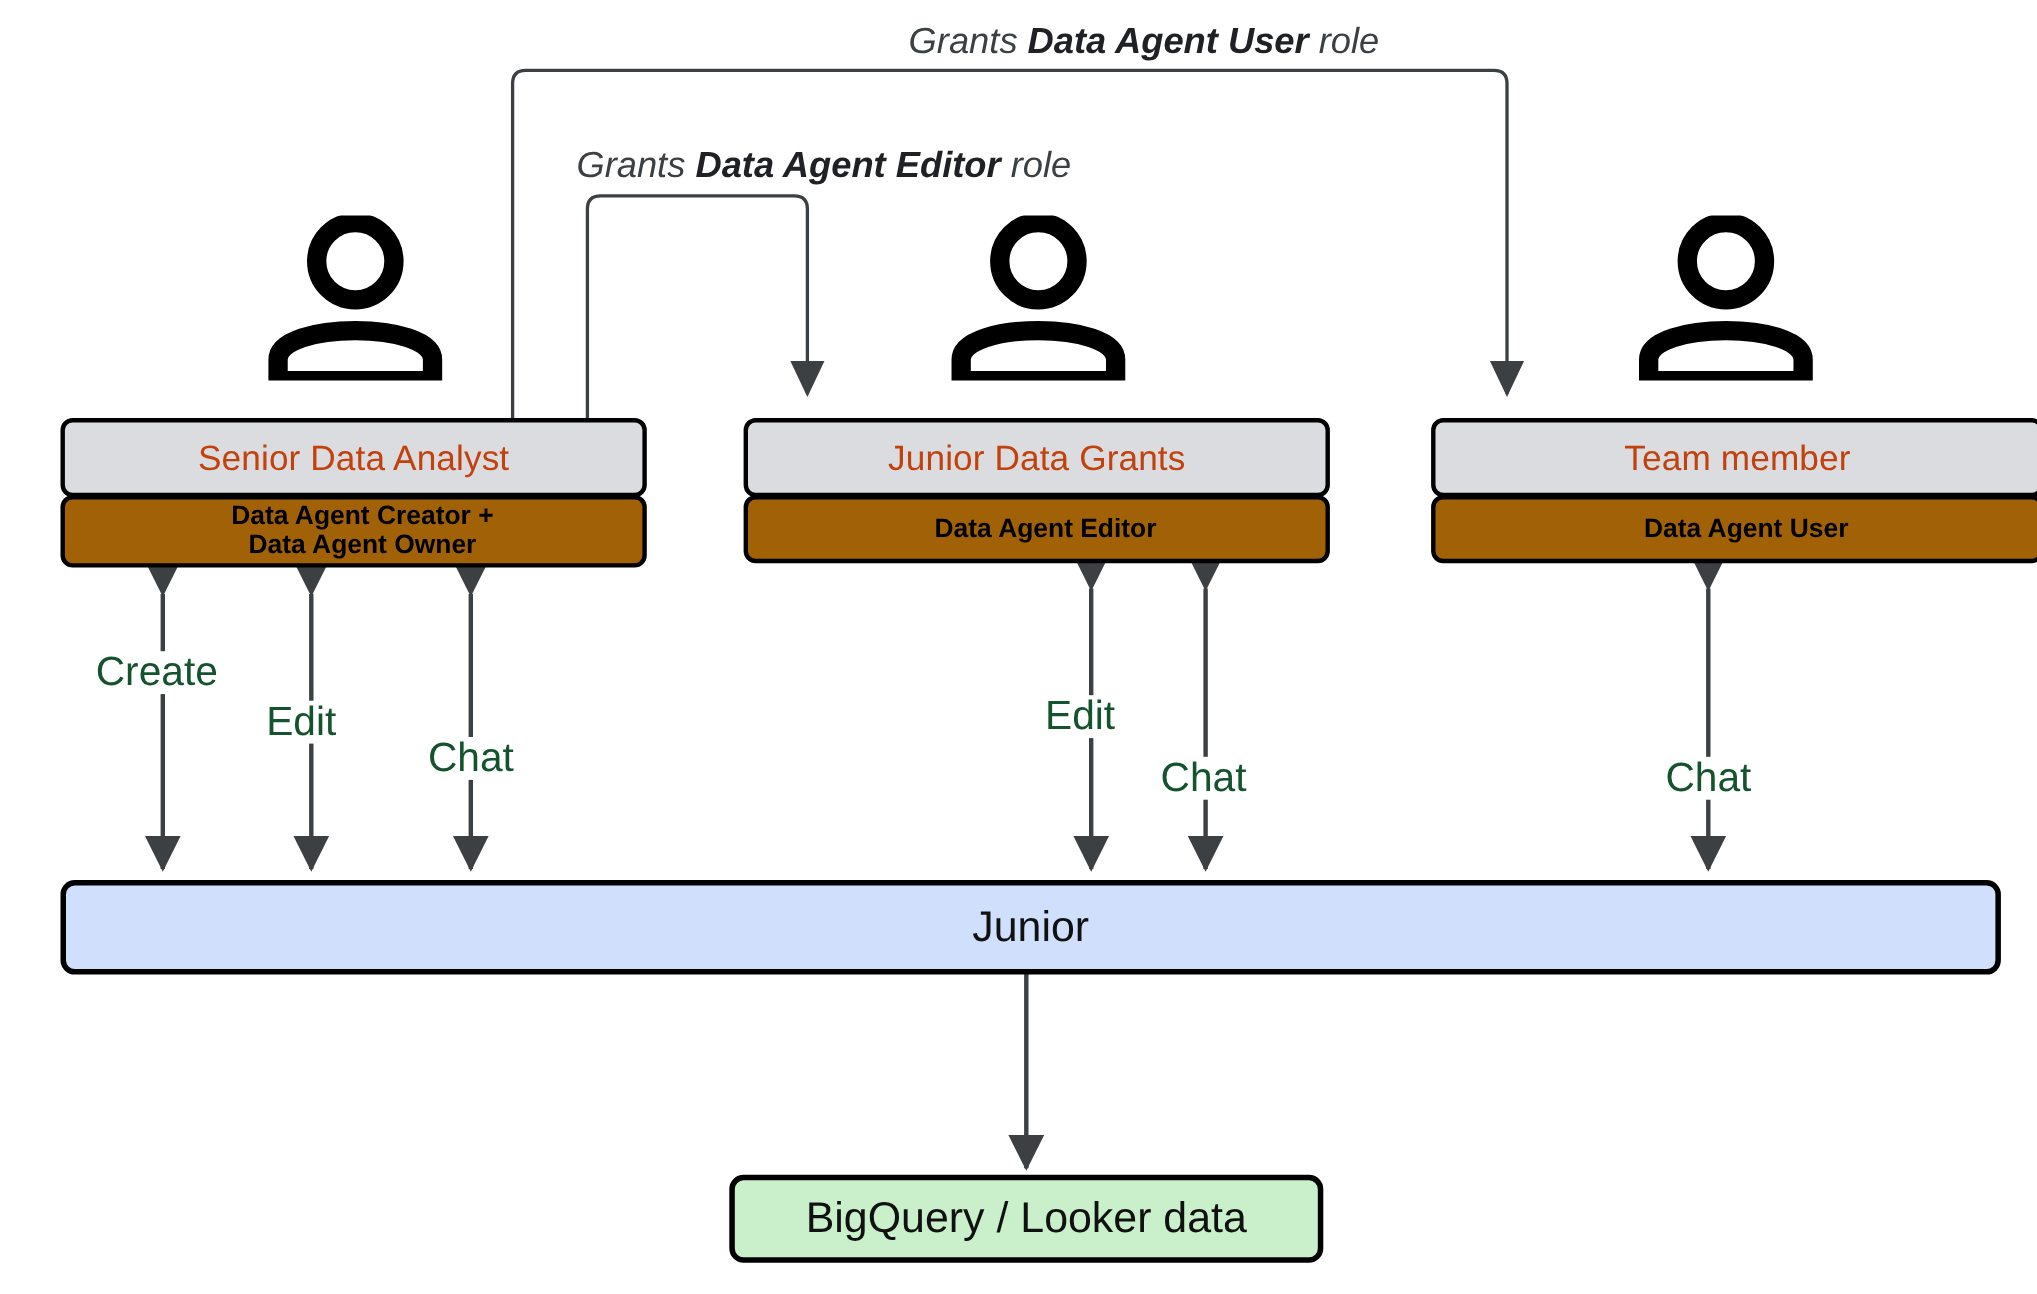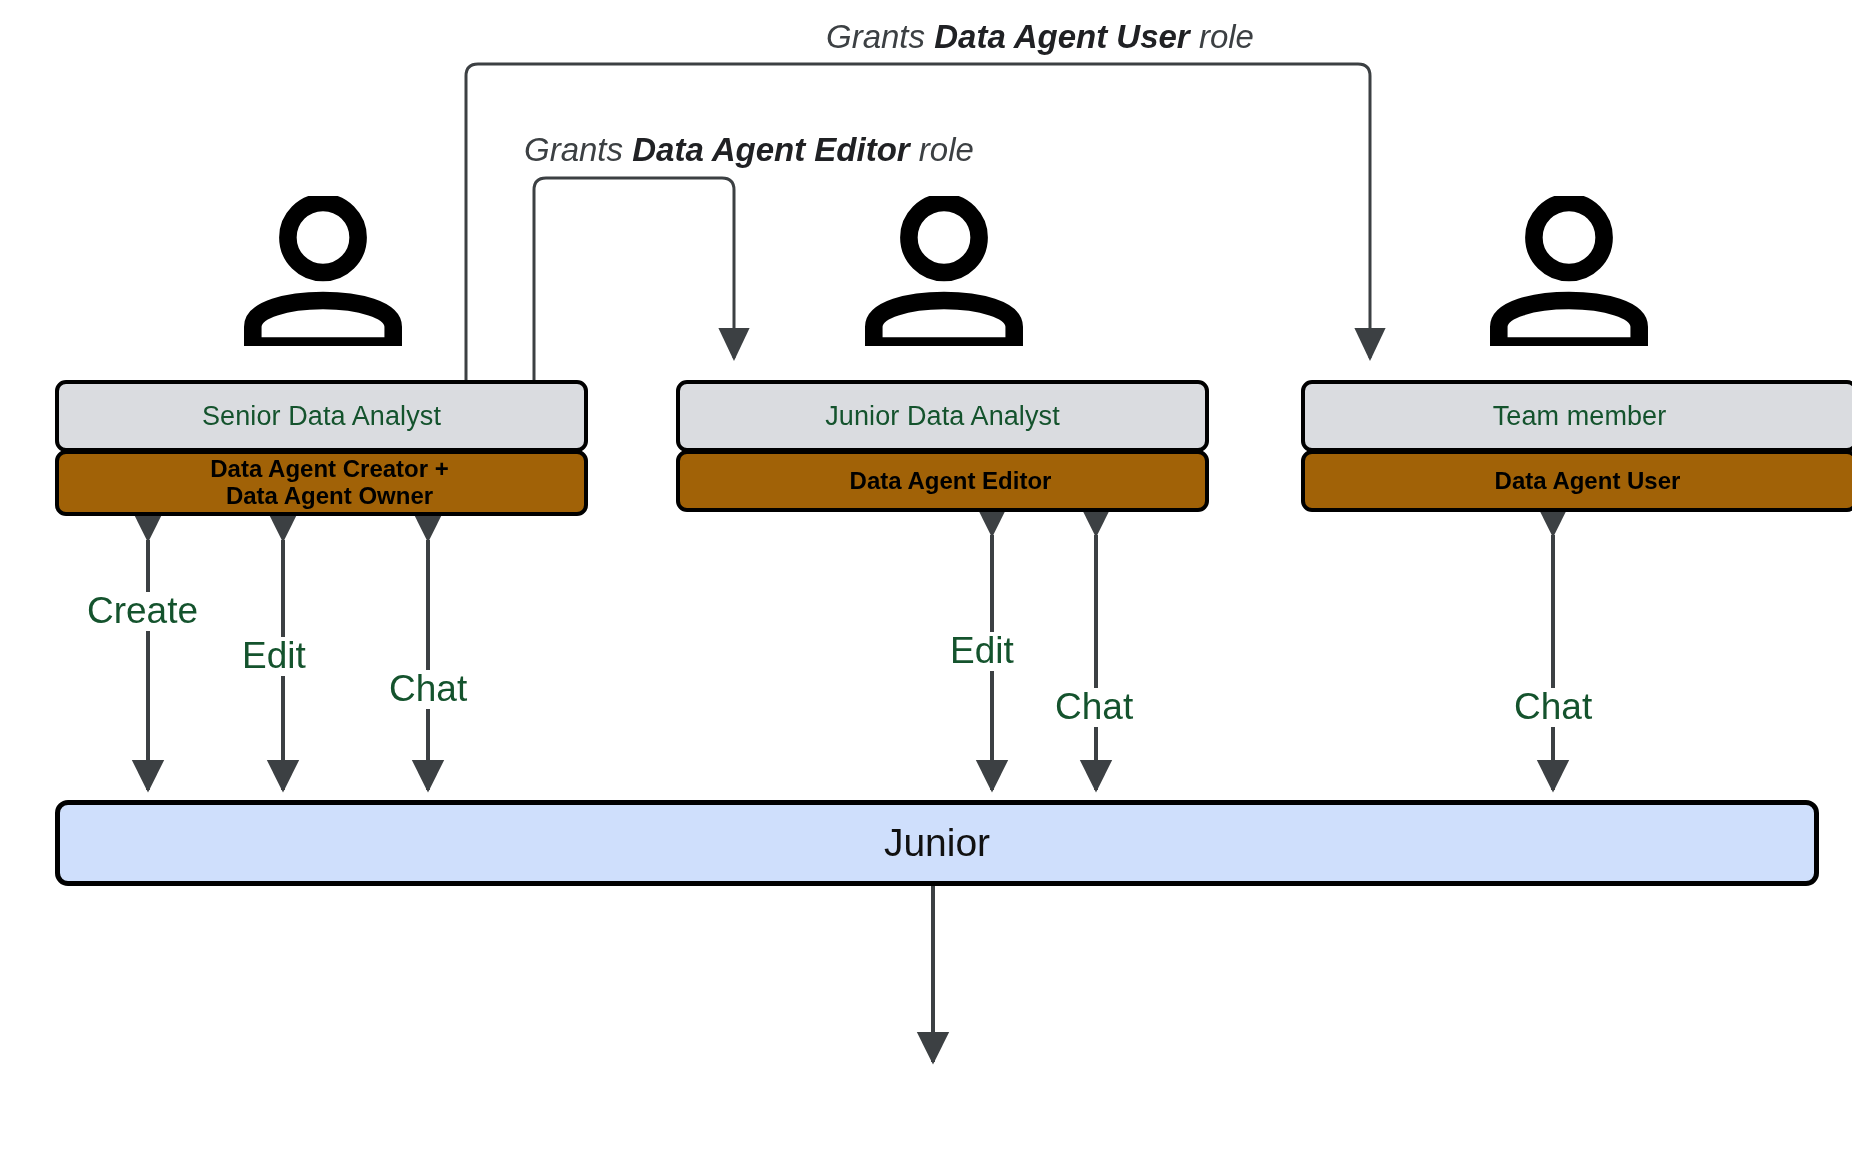--- a/index.html
+++ b/index.html
@@ -42,22 +42,22 @@
   }
   .card-title {
     box-sizing: border-box;
     background: #dadce0;
     border: 4px solid #000000;
     border-radius: 11px;
     height: 72px;
     display: flex;
     align-items: center;
     justify-content: center;
-    font-size: 27px;
-    color: #14532d;
+    font-size: 32px;
+    color: #c2410c;
     letter-spacing: 0.1px;
     white-space: nowrap;
   }
   .card-badge {
     box-sizing: border-box;
     background: #a16207;
     border: 4px solid #000000;
     border-radius: 11px;
     height: 62px;
     margin-top: -2px;
@@ -179,21 +179,21 @@
 
   <div class="role-col" style="left:55px; top:380px; width:533px;">
     <div class="card-title">Senior Data Analyst</div>
     <div class="card-badge two-line">
       <span>Data Agent Creator +</span>
       <span>Data Agent Owner</span>
     </div>
   </div>
 
   <div class="role-col" style="left:676px; top:380px; width:533px;">
-    <div class="card-title">Junior Data Analyst</div>
+    <div class="card-title">Junior Data Grants</div>
     <div class="card-badge">
       <span>Data Agent Editor</span>
     </div>
   </div>
 
   <div class="role-col" style="left:1301px; top:380px; width:557px;">
     <div class="card-title">Team member</div>
     <div class="card-badge">
       <span>Data Agent User</span>
     </div>
@@ -203,14 +203,15 @@
   <div class="edge-label" style="left:239px; top:637px;">Edit</div>
   <div class="edge-label" style="left:386px; top:670px;">Chat</div>
 
   <div class="edge-label" style="left:947px; top:632px;">Edit</div>
   <div class="edge-label" style="left:1052px; top:688px;">Chat</div>
 
   <div class="edge-label" style="left:1511px; top:688px;">Chat</div>
 
   <div class="wide-box" id="agent-box" style="left:55px; top:800px; width:1764px; height:86px;">Junior</div>
 
+  <div class="wide-box" id="data-box" style="left:663px; top:1068px; width:540px; height:80px;">BigQuery / Looker data</div>
 
 </div>
 
 </body></html>

